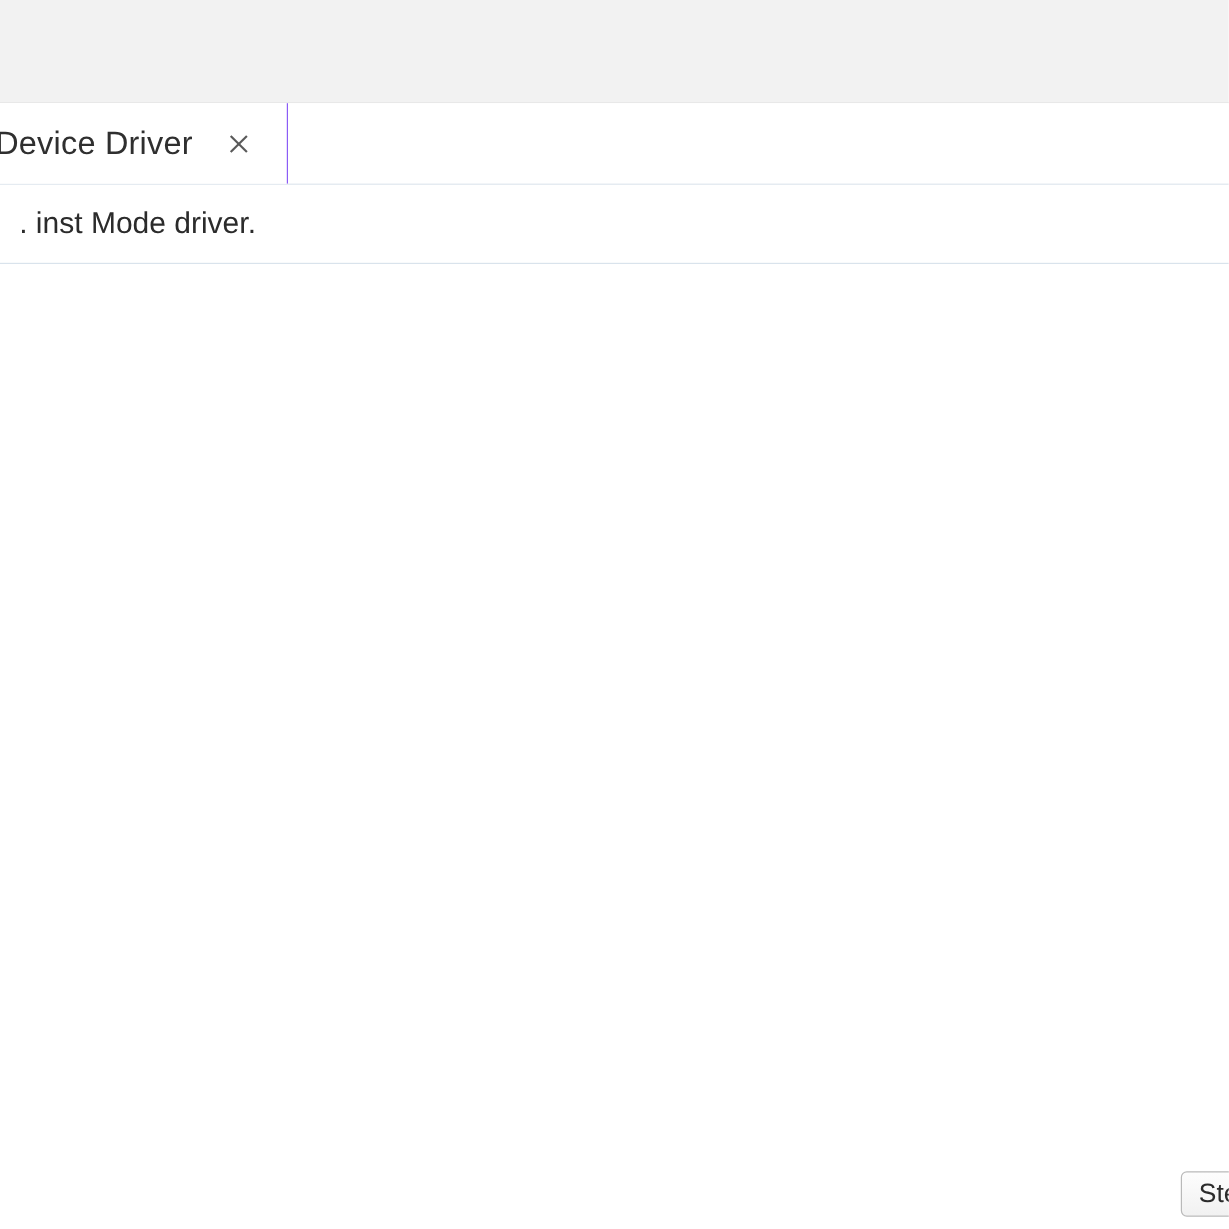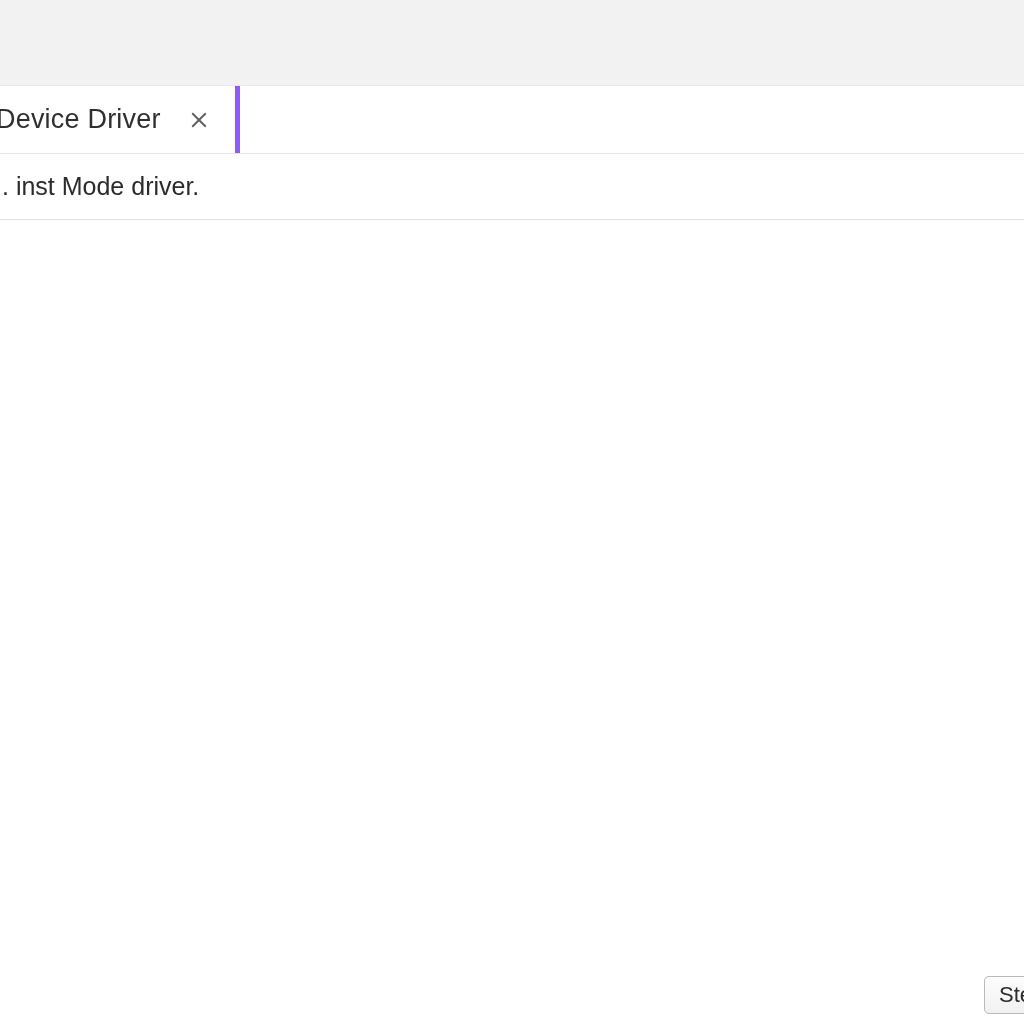--- a/index.html
+++ b/index.html
@@ -27,21 +27,21 @@
     width: 100%;
     background: #ffffff;
     border-bottom: 1px solid #dfe7ee;
   }
   .tab {
     display: flex;
     align-items: center;
     height: 100%;
     padding: 0 20px 0 0;
     background: #ffffff;
-    border-right: 5px solid #8b5cf6;
+    border-right: 1px solid #8b5cf6;
     min-width: 240px;
   }
   .tab-label {
     font-size: 27px;
     color: #2f2f2f;
     letter-spacing: 0.2px;
     white-space: nowrap;
     margin-right: 24px;
     margin-left: -4px;
   }
@@ -57,21 +57,21 @@
   .tab-close svg {
     width: 18px;
     height: 18px;
     stroke: #5a5a5a;
     stroke-width: 1.6;
   }
   .info-row {
     height: 66px;
     display: flex;
     align-items: center;
-    padding: 0 6px;
+    padding: 0 20px;
     border-bottom: 1px solid #d9e3ec;
   }
   .info-text {
     font-size: 25px;
     color: #2b2b2b;
     white-space: nowrap;
     margin-left: -4px;
   }
   .content-area {
     width: 100%;

